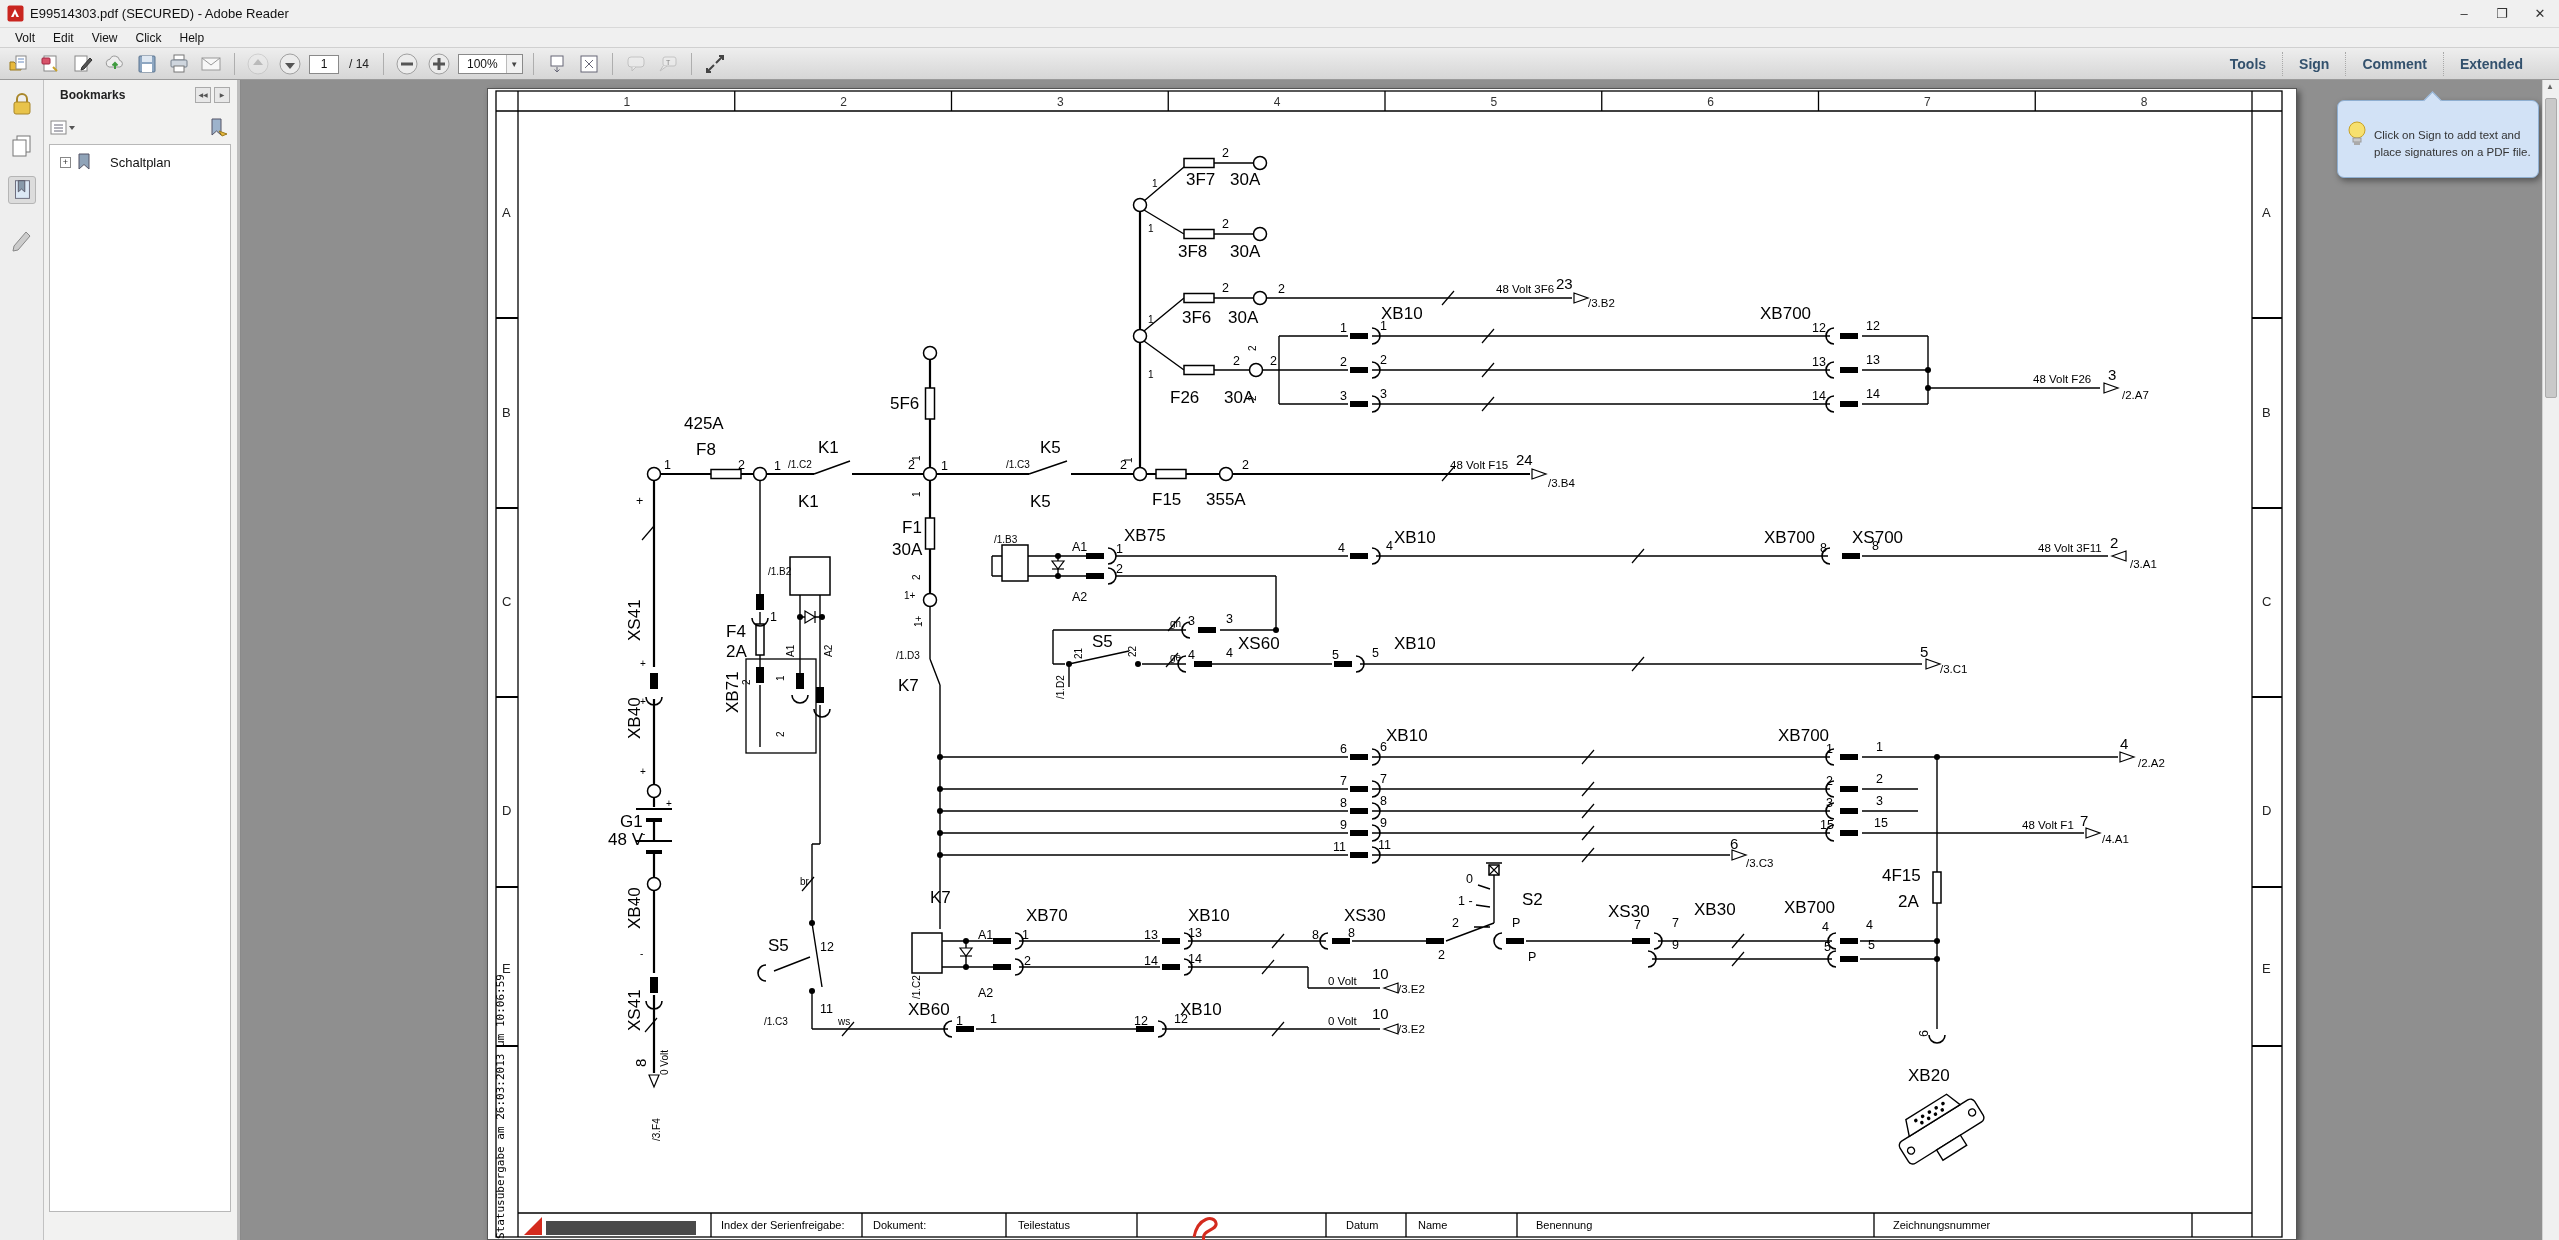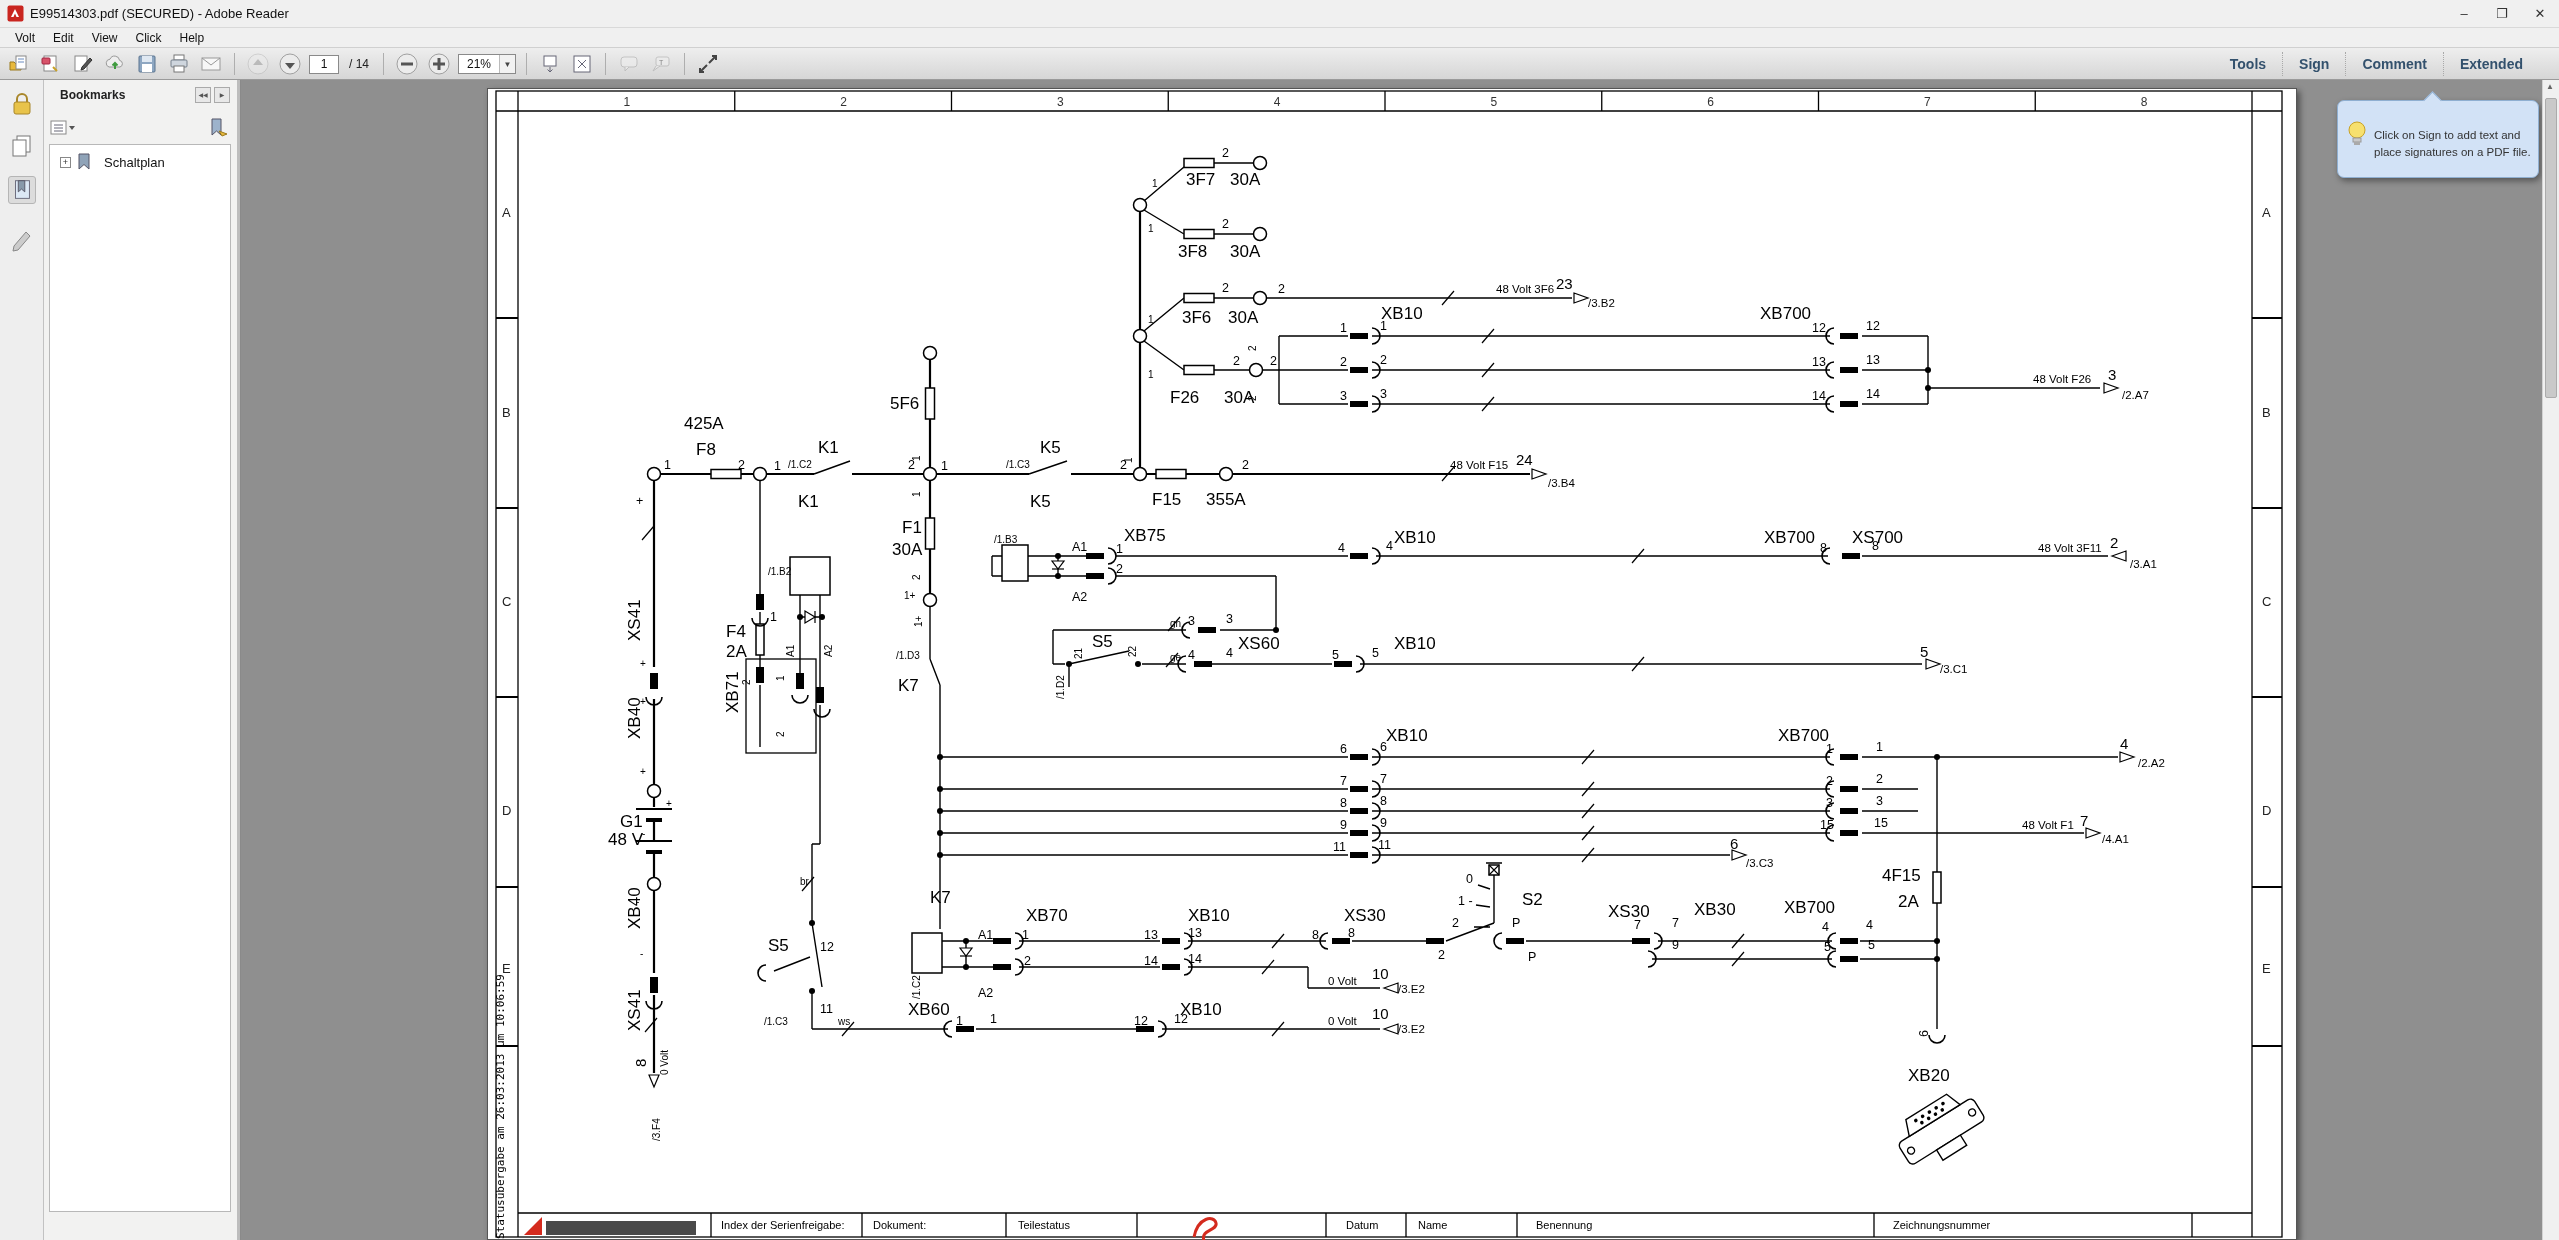--- a/index.html
+++ b/index.html
@@ -42,21 +42,21 @@
   #panel-header { position:absolute; left:0; top:0; width:100%; height:30px; }
   #panel-title { position:absolute; left:8px; top:8px; font-size:12px; font-weight:bold; color:#222;margin-left:8px; }
   .ph-btn { position:absolute; top:7px; width:16px; height:16px; border:1px solid #aaa; background:#e8e8e8; font-size:6px; color:#555; text-align:center; line-height:14px; }
   #ph-coll { right:26px; } #ph-exp { right:7px; }
   #panel-tools { position:absolute; left:0; top:36px; width:100%; height:26px; }
   #opt-icon { position:absolute; left:6px; top:3px; width:26px; height:18px; }
   #imp-icon { position:absolute; right:8px; top:1px; width:22px; height:22px; }
   #bm-tree { position:absolute; left:5px; top:64px; width:182px; height:1068px; background:#ffffff; border:1px solid #b8b8b8; }
   .bm-row { display:flex; align-items:center; padding:8px 4px 0 10px; }
   .bm-exp { width:11px; height:11px; border:1px solid #888; background:#fff; font-size:9px; line-height:9px; text-align:center; color:#333; margin-right:5px; }
-  .bm-label { font-size:13px; color:#111; margin-left:12px; }
+  .bm-label { font-size:13px; color:#111; margin-left:18px; }
   #splitter { position:absolute; left:237px; top:80px; width:4px; height:1160px; background:#bdbdbd; border-right:1px solid #8a8a8a; }
 
   
   #docarea { position:absolute; left:241px; top:80px; width:2318px; height:1160px; background:#8f8f8f; }
   #pdfpage { position:absolute; left:246px; top:8px; width:1810px; height:1152px; background:#ffffff; box-shadow:3px 3px 6px rgba(0,0,0,.45); border:1px solid #555; }
   #schsvg { position:absolute; left:0; top:0; }
   text { fill:#000; }
   .l-n { font-size:17px; }
   .l-p { font-size:12.5px; }
   .l-t { font-size:10px; }
@@ -168,21 +168,21 @@
           </svg>
         </div>
       <div class="tbi">
           <svg width="24" height="24" viewBox="0 0 24 24">
             <circle cx="12" cy="12" r="10" fill="#ececec" stroke="#a0a0a0"></circle>
             <rect x="6" y="10.5" width="12" height="3" fill="#555"></rect>
             <rect x="10.5" y="6" width="3" height="12" fill="#555"></rect>
           </svg>
         </div>
       <div class="zoombox">
-        <span class="zval">21%</span>
+        <span class="zval">100%</span>
         <span class="zdrop">▼</span>
       </div>
       <div class="tb-sep"></div>
       <div class="tbi">
           <svg width="22" height="22" viewBox="0 0 22 22">
             <rect x="5" y="3" width="12" height="10" fill="#fff" stroke="#667"></rect>
             <path d="M11,14 V19 M8.5,16.5 L11,19 L13.5,16.5" stroke="#667" fill="none"></path>
           </svg>
         </div>
       <div class="tbi">

